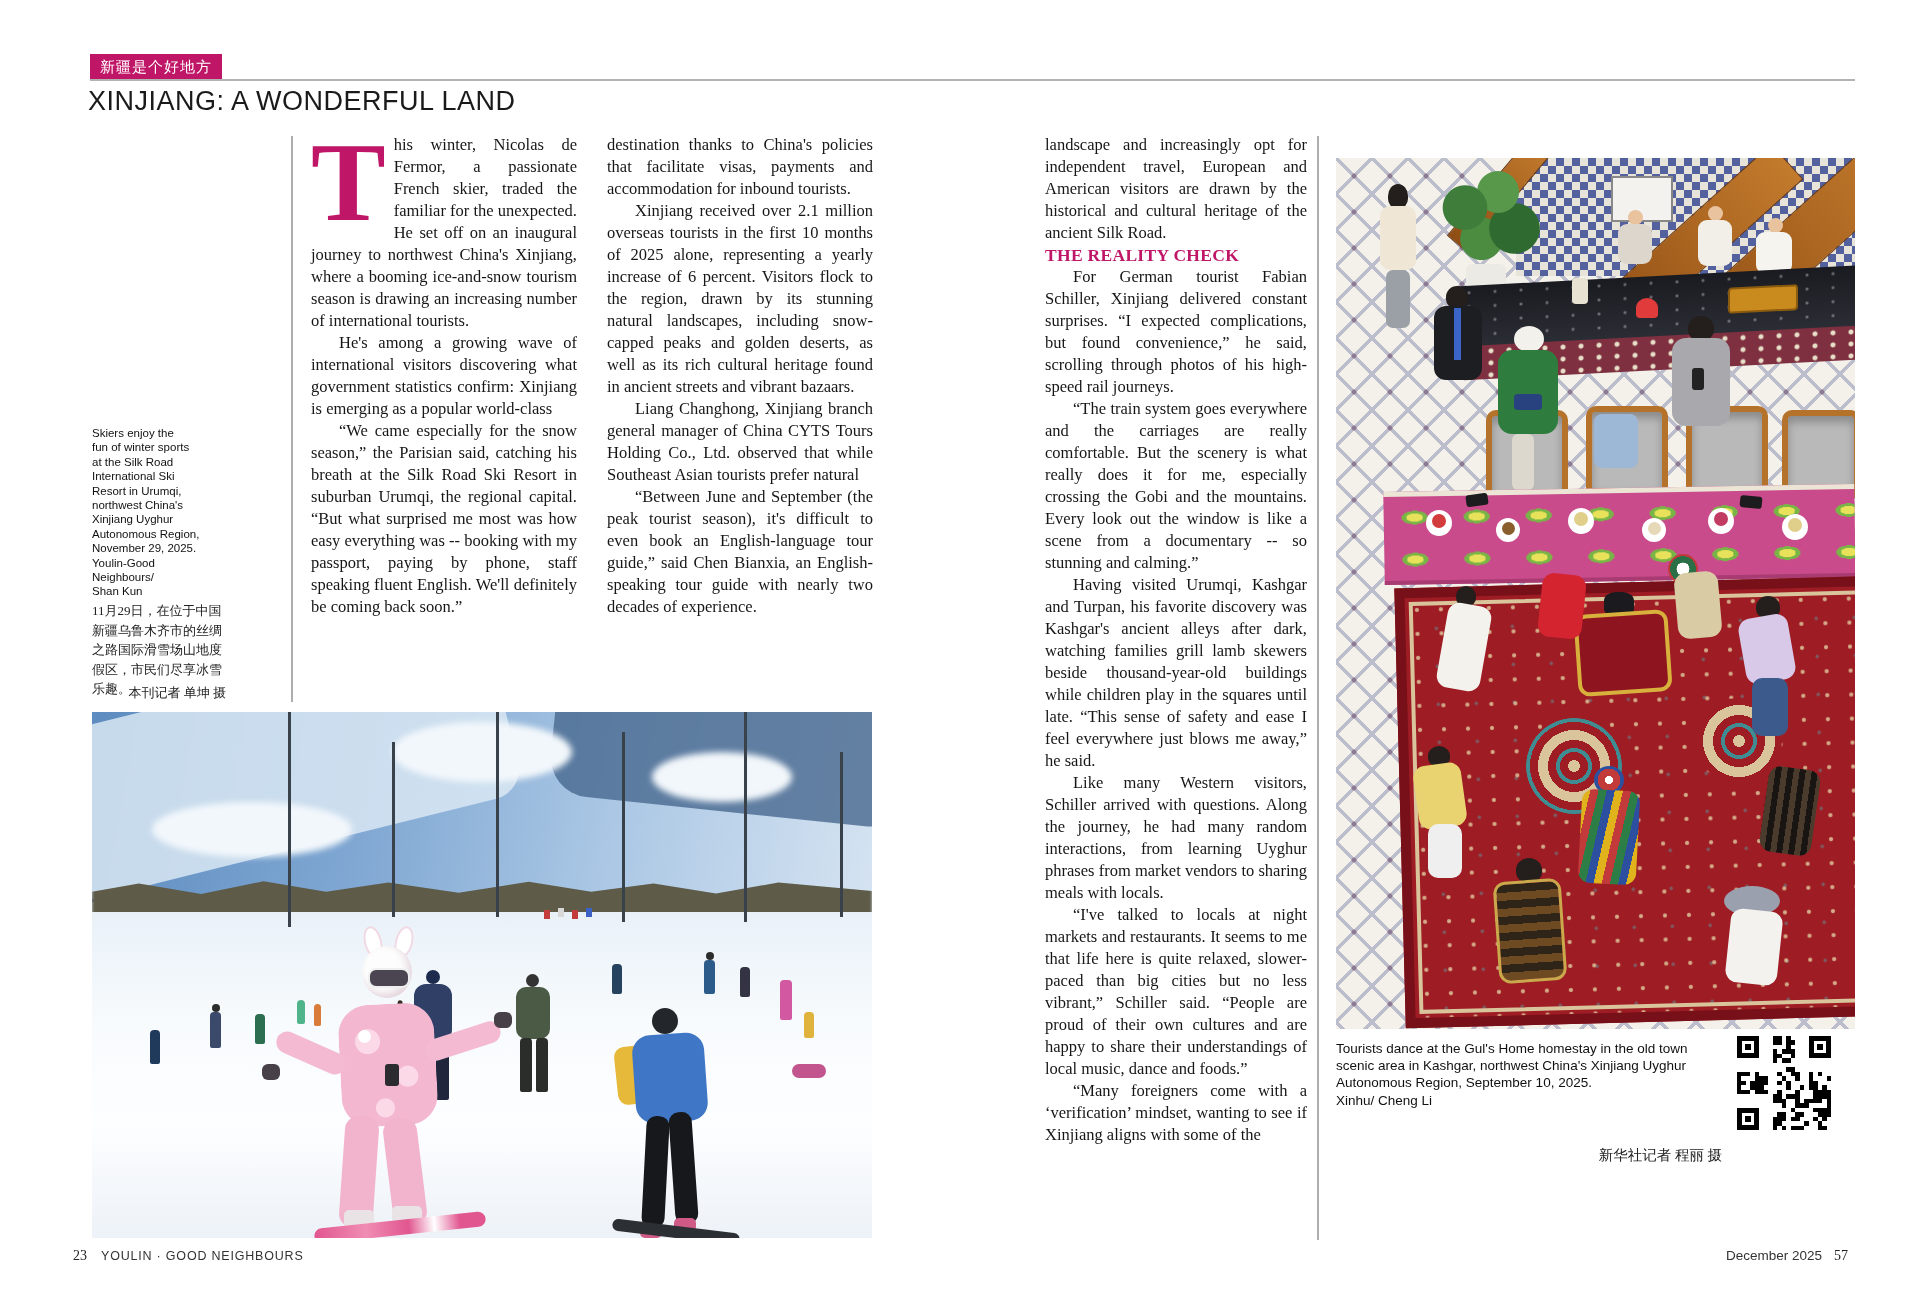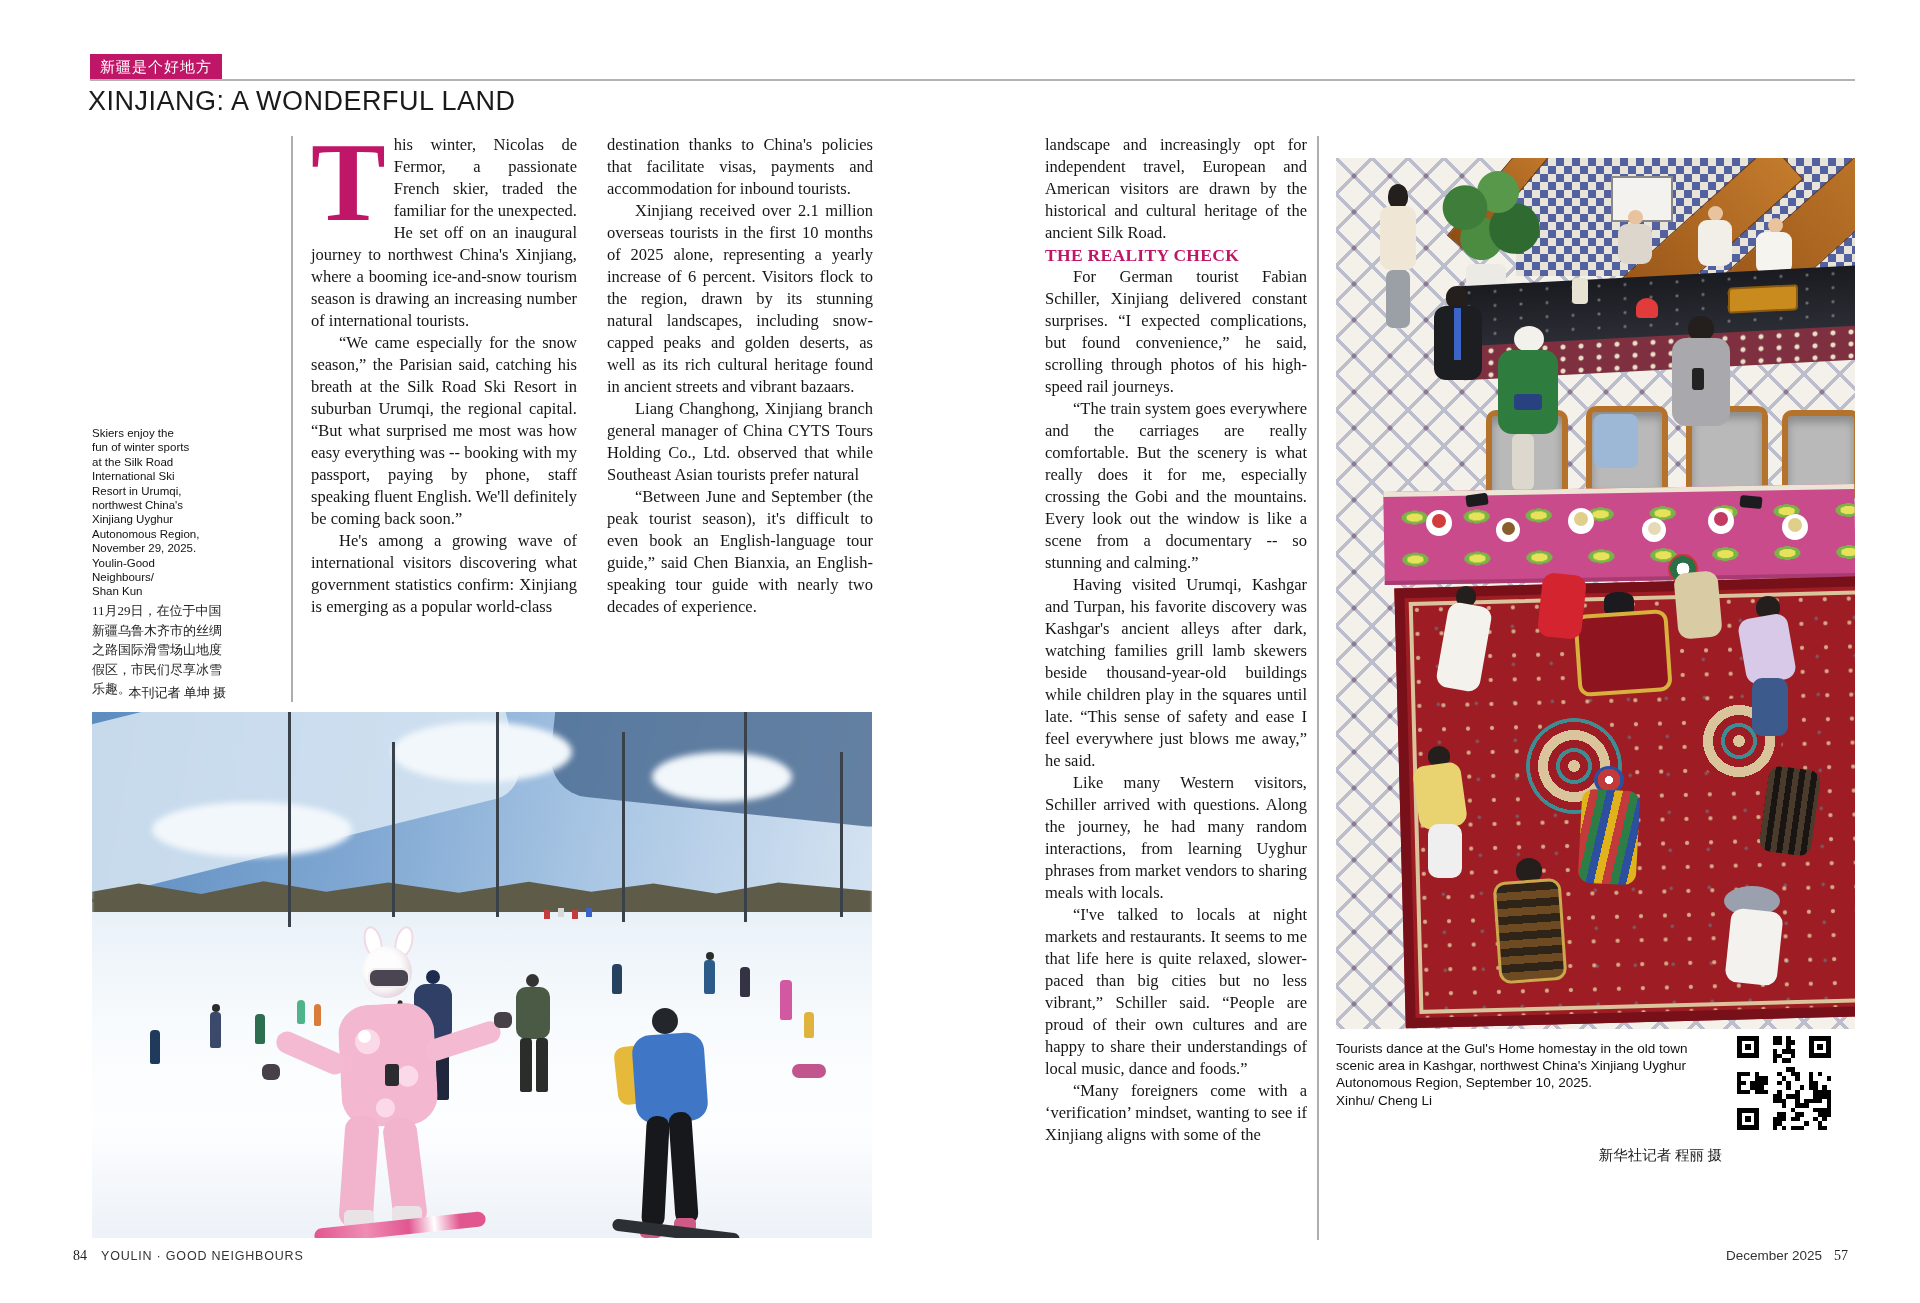--- a/index.html
+++ b/index.html
@@ -147,22 +147,22 @@
 Autonomous Region,
 November 29, 2025.
 Youlin-Good
 Neighbours/
 Shan Kun</div>
   <div class="capL-zh">11月29日，在位于中国新疆乌鲁木齐市的丝绸之路国际滑雪场山地度假区，市民们尽享冰雪乐趣。</div>
   <div class="capL-credit">本刊记者 单坤 摄</div>
 
   <div class="col col1">
     <p><span class="dropcap">T</span><span>his winter, Nicolas de Fermor, a passionate French skier, traded the familiar for the unexpected. He set off on an inaugural journey to northwest China's Xinjiang, where a booming ice-and-snow tourism season is drawing an increasing number of international tourists.</span></p>
+    <p class="ind">He's among a growing wave of international visitors discovering what government statistics confirm: Xinjiang is emerging as a popular world-class</p>
     <p class="ind">“We came especially for the snow season,” the Parisian said, catching his breath at the Silk Road Ski Resort in suburban Urumqi, the regional capital. “But what surprised me most was how easy everything was -- booking with my passport, paying by phone, staff speaking fluent English. We'll definitely be coming back soon.”</p>
-    <p class="ind">He's among a growing wave of international visitors discovering what government statistics confirm: Xinjiang is emerging as a popular world-class</p>
   </div>
 
   <div class="col col2">
     <p>destination thanks to China's policies that facilitate visas, payments and accommodation for inbound tourists.</p>
     <p class="ind">Xinjiang received over 2.1 million overseas tourists in the first 10 months of 2025 alone, representing a yearly increase of 6 percent. Visitors flock to the region, drawn by its stunning natural landscapes, including snow-capped peaks and golden deserts, as well as its rich cultural heritage found in ancient streets and vibrant bazaars.</p>
     <p class="ind">Liang Changhong, Xinjiang branch general manager of China CYTS Tours Holding Co., Ltd. observed that while Southeast Asian tourists prefer natural</p>
     <p class="ind">“Between June and September (the peak tourist season), it's difficult to even book an English-language tour guide,” said Chen Bianxia, an English-speaking tour guide with nearly two decades of experience.</p>
   </div>
 
   <div class="col col3">
@@ -469,16 +469,16 @@
       <div style="position: absolute; left: 80.5714px; top: 85.0476px; width: 4.47619px; height: 4.47619px; background: rgb(0, 0, 0);"></div>
       <div style="position: absolute; left: 35.8095px; top: 89.5238px; width: 4.47619px; height: 4.47619px; background: rgb(0, 0, 0);"></div>
       <div style="position: absolute; left: 44.7619px; top: 89.5238px; width: 4.47619px; height: 4.47619px; background: rgb(0, 0, 0);"></div>
       <div style="position: absolute; left: 53.7143px; top: 89.5238px; width: 4.47619px; height: 4.47619px; background: rgb(0, 0, 0);"></div>
       <div style="position: absolute; left: 58.1905px; top: 89.5238px; width: 4.47619px; height: 4.47619px; background: rgb(0, 0, 0);"></div>
       <div style="position: absolute; left: 62.6667px; top: 89.5238px; width: 4.47619px; height: 4.47619px; background: rgb(0, 0, 0);"></div>
       <div style="position: absolute; left: 80.5714px; top: 89.5238px; width: 4.47619px; height: 4.47619px; background: rgb(0, 0, 0);"></div>
       <div style="position: absolute; left: 85.0476px; top: 89.5238px; width: 4.47619px; height: 4.47619px; background: rgb(0, 0, 0);"></div>
     </div>
 
-  <div class="footL"><span>84</span><span class="brand">YOULIN · GOOD NEIGHBOURS</span></div>
+  <div class="footL"><span>23</span><span class="brand">YOULIN · GOOD NEIGHBOURS</span></div>
   <div class="footR"><span>December 2025</span><span class="num">57</span></div>
 
 </div>
 
 </body></html>

